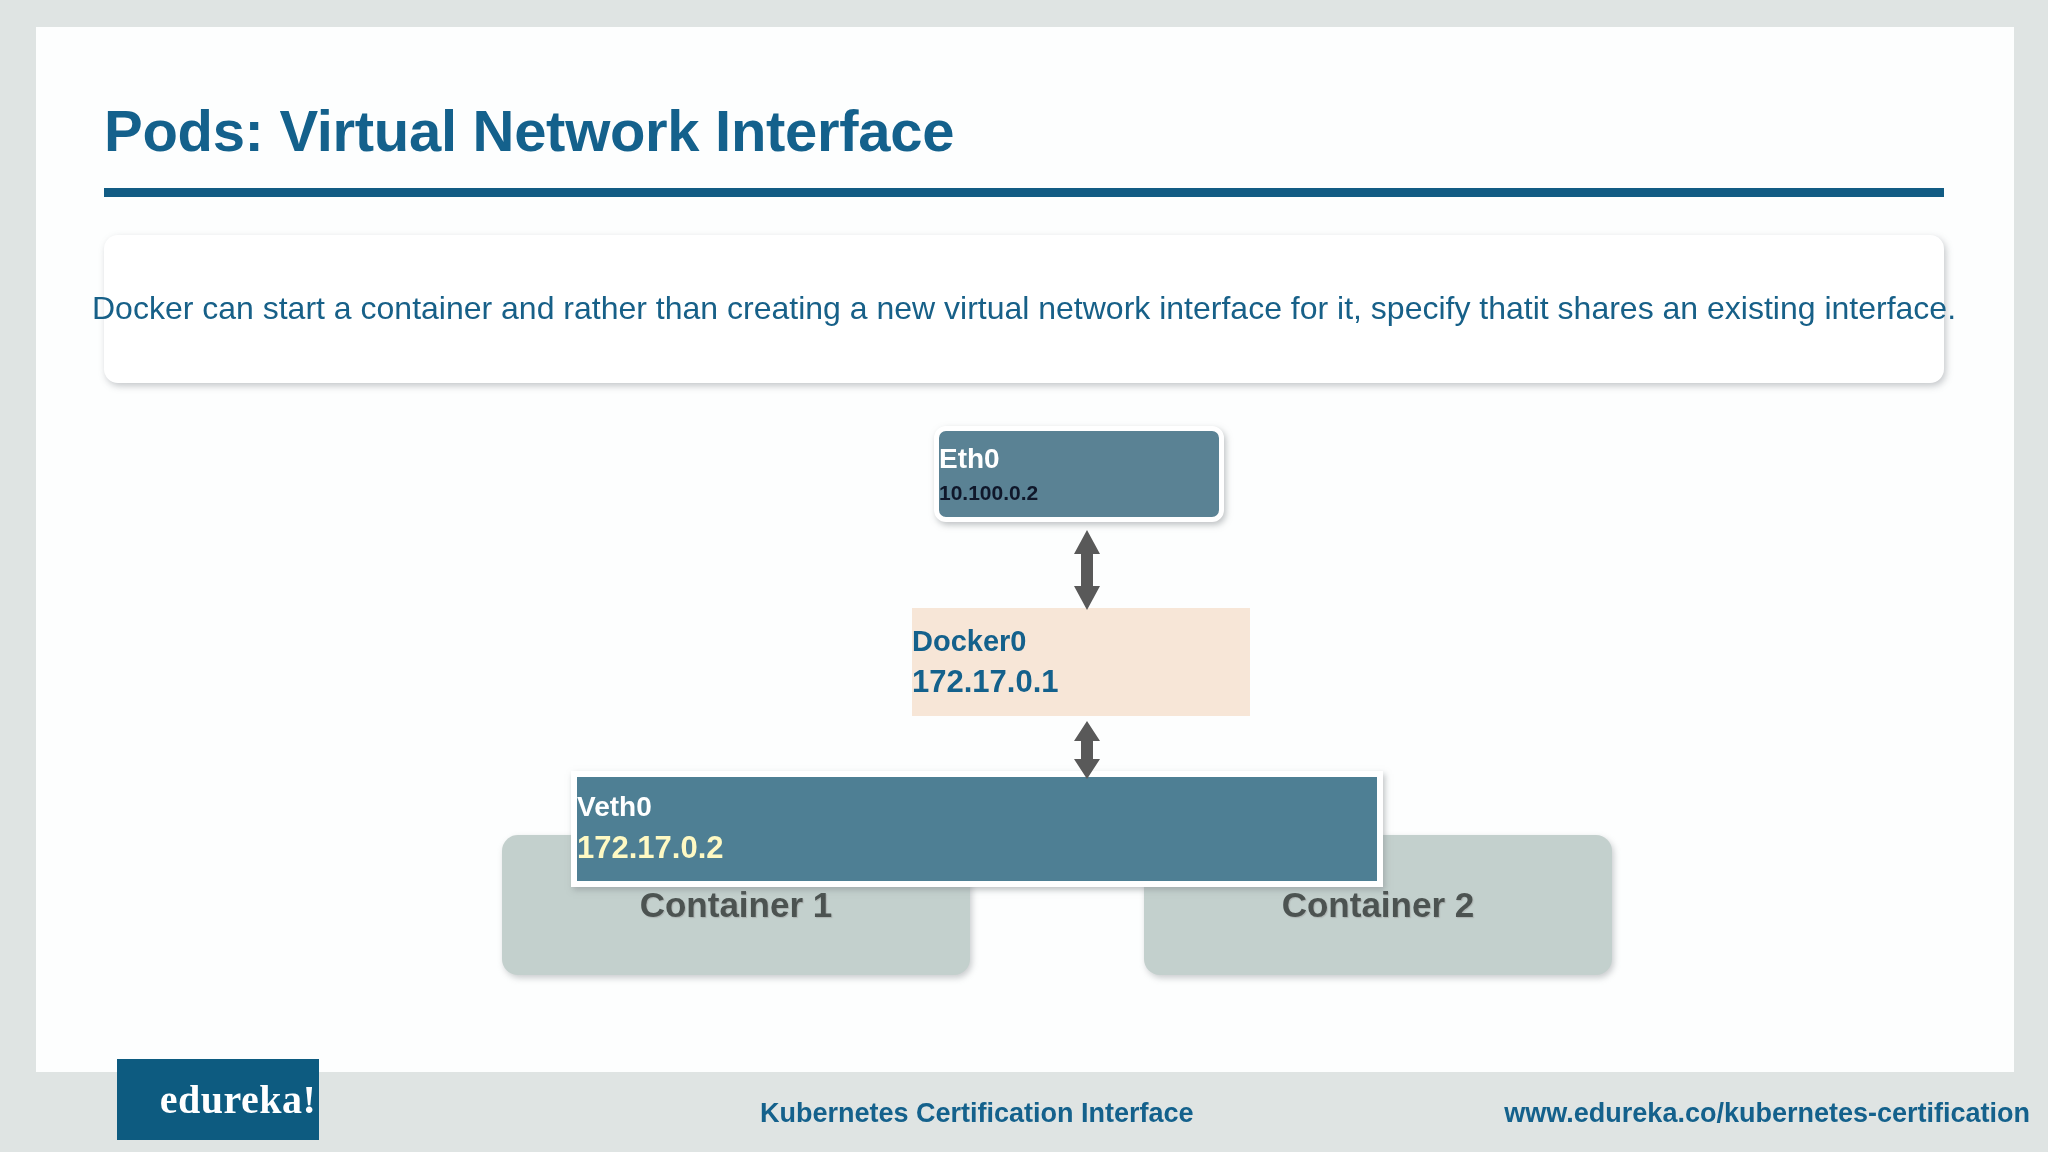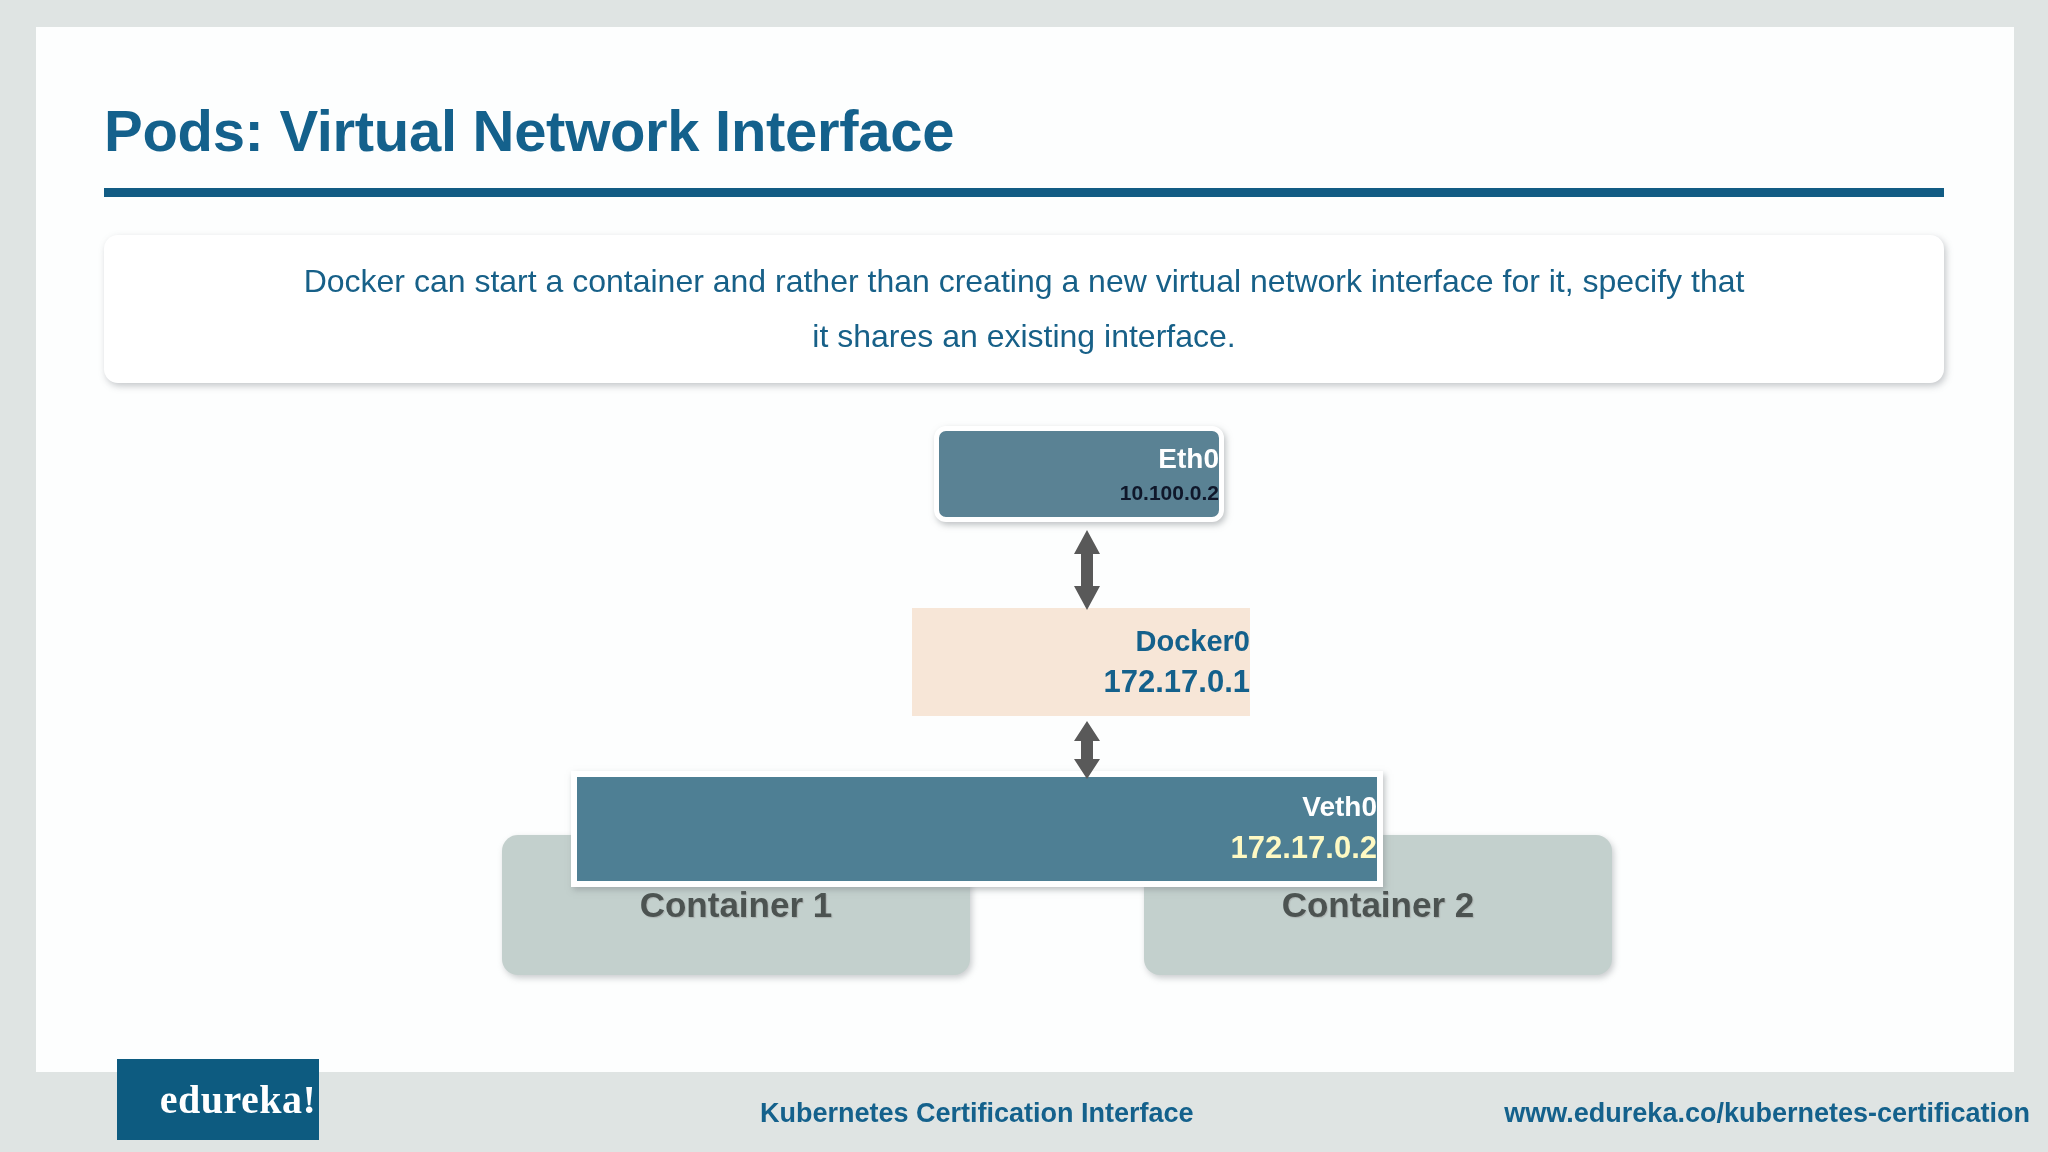--- a/index.html
+++ b/index.html
@@ -51,21 +51,20 @@
   .callout {
     position: absolute;
     left: 68px;
     top: 208px;
     width: 1840px;
     height: 148px;
     background: #ffffff;
     border-radius: 14px;
     box-shadow: 2px 3px 7px rgba(120,125,130,0.42);
     display: flex;
-    flex-direction: column;
     align-items: center;
     justify-content: center;
   }
   .callout-line {
     font-size: 32px;
     color: #176088;
     line-height: 1.72;
     text-align: center;
     white-space: nowrap;
   }
@@ -90,21 +89,21 @@
     font-weight: bold;
     color: #15496b;
     text-shadow: 1px 1px 1px rgba(130,130,130,0.55);
   }
 
   
   .node {
     position: absolute;
     display: flex;
     flex-direction: column;
-    align-items: flex-end;
+    align-items: flex-start;
     justify-content: center;
   }
   .node .l1, .node .l2 {
     font-weight: bold;
     line-height: 1.38;
     white-space: nowrap;
   }
 
   
   .eth0 {

